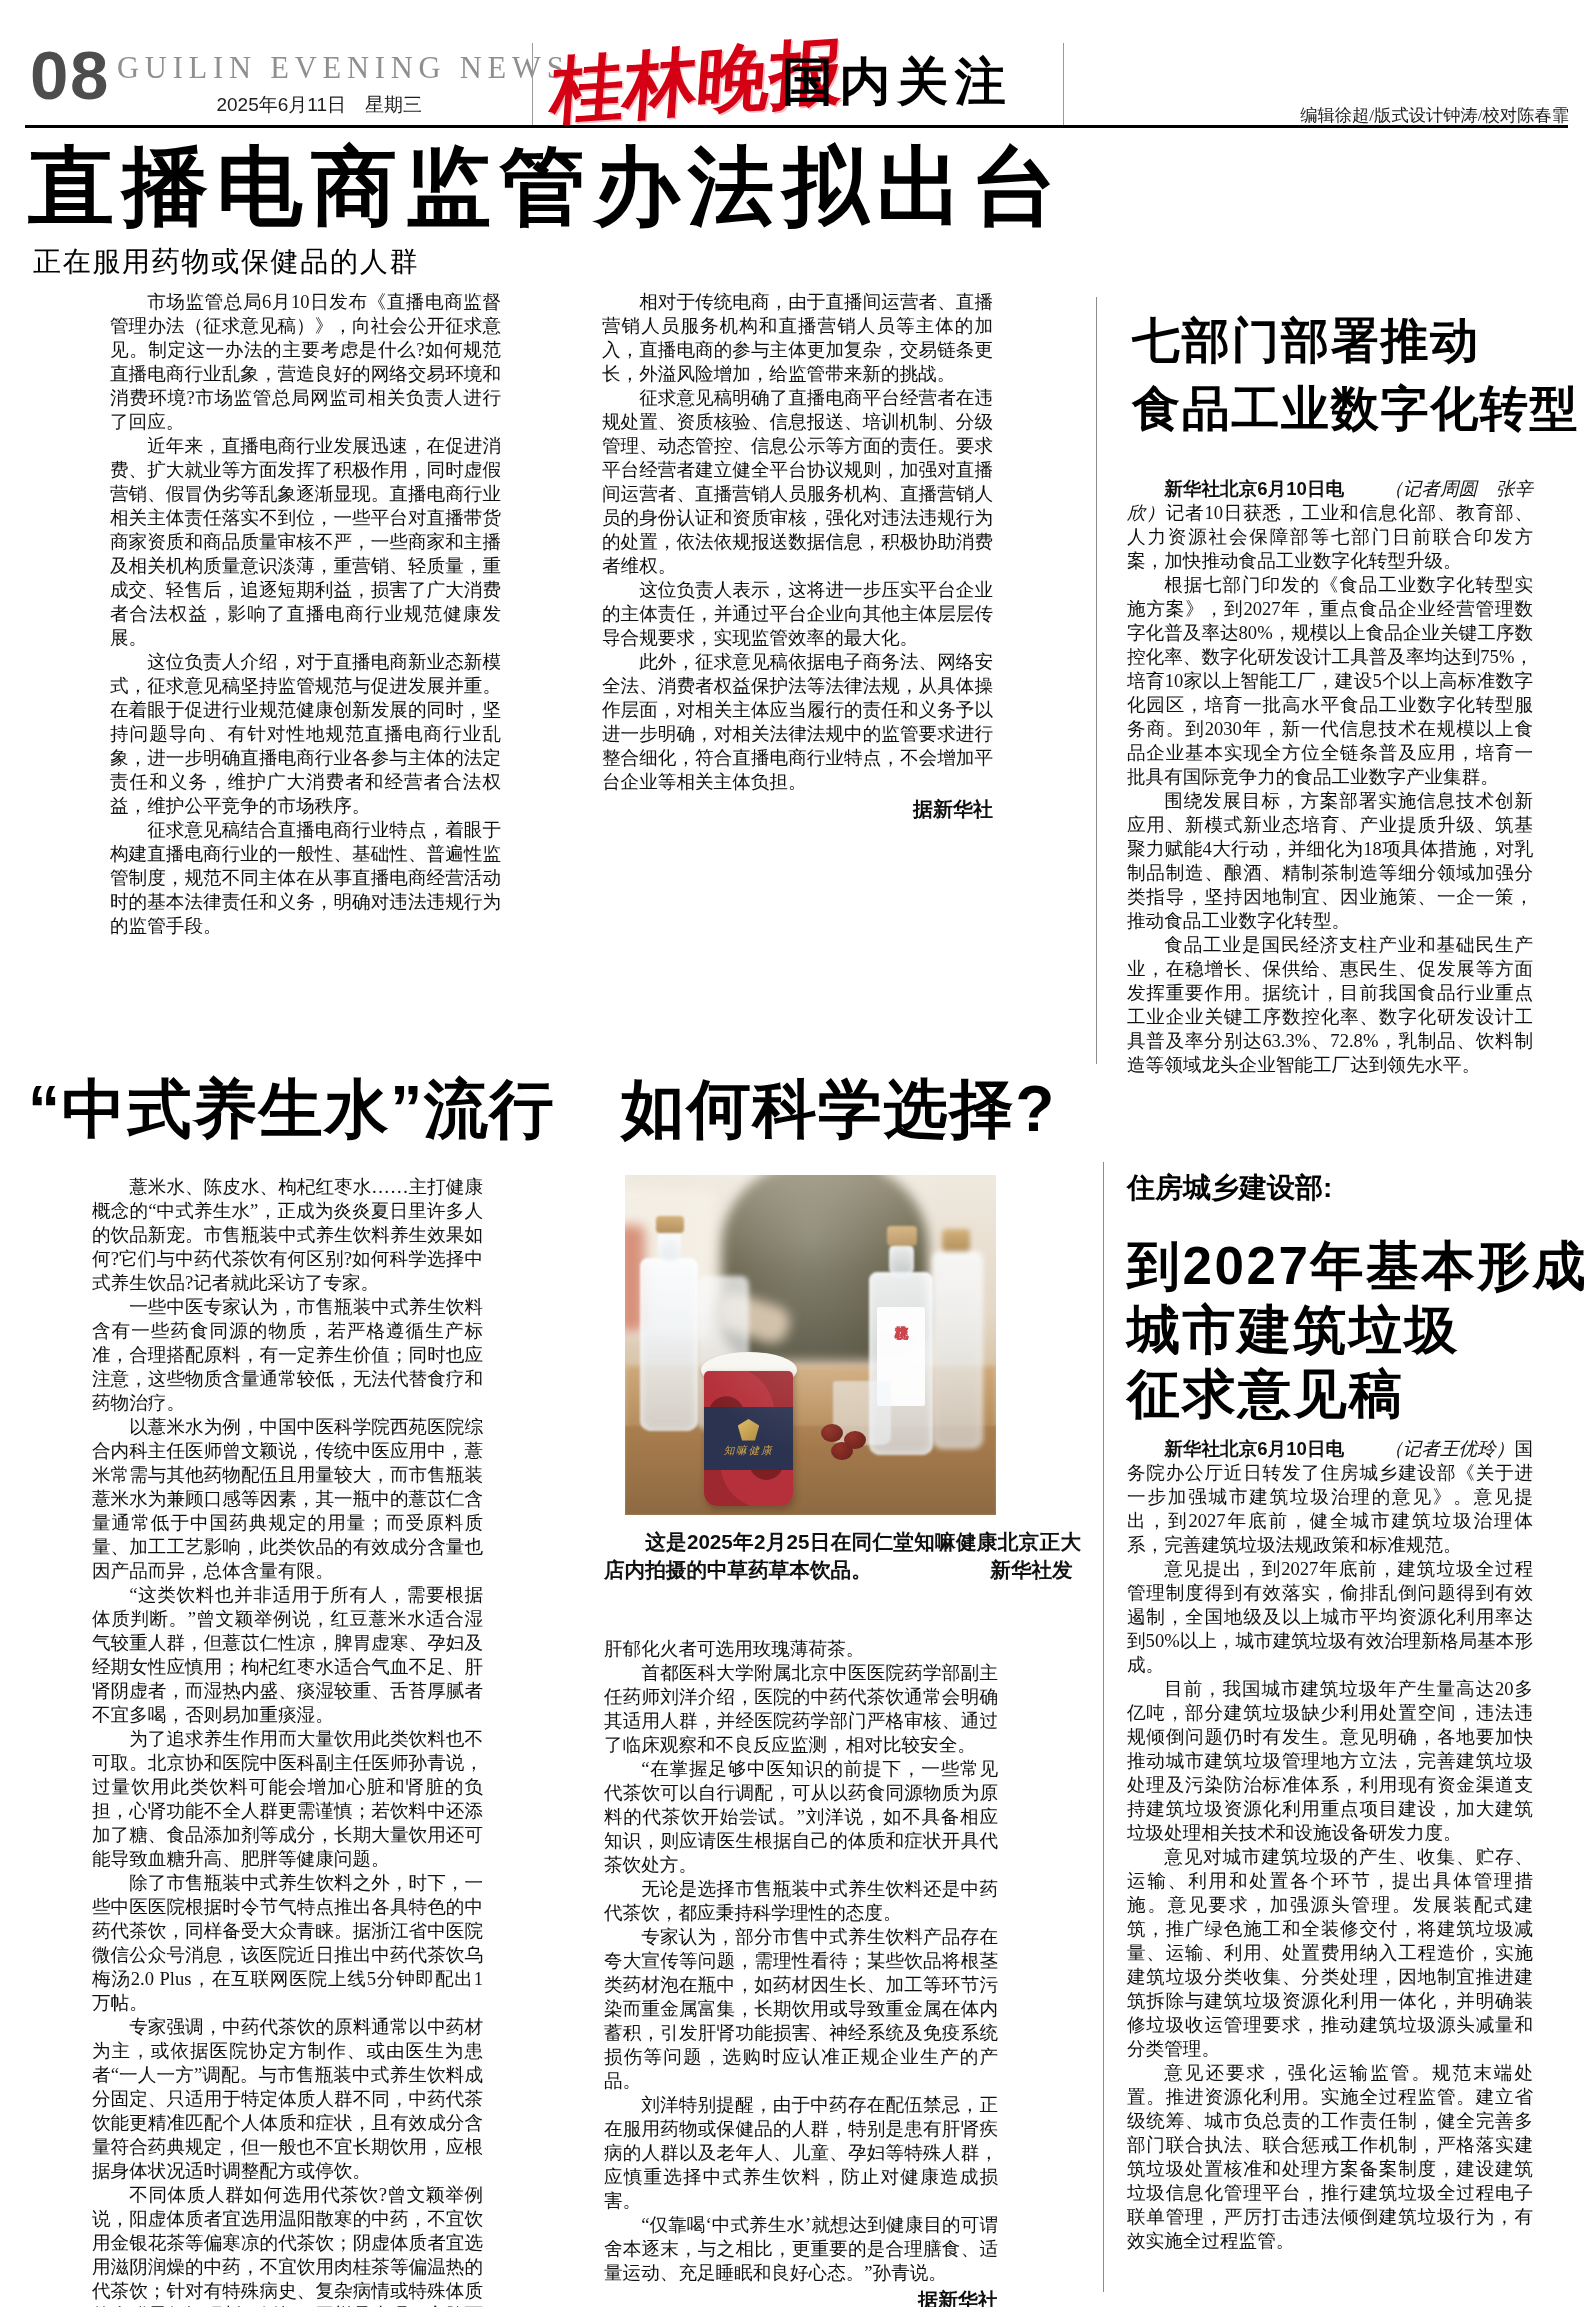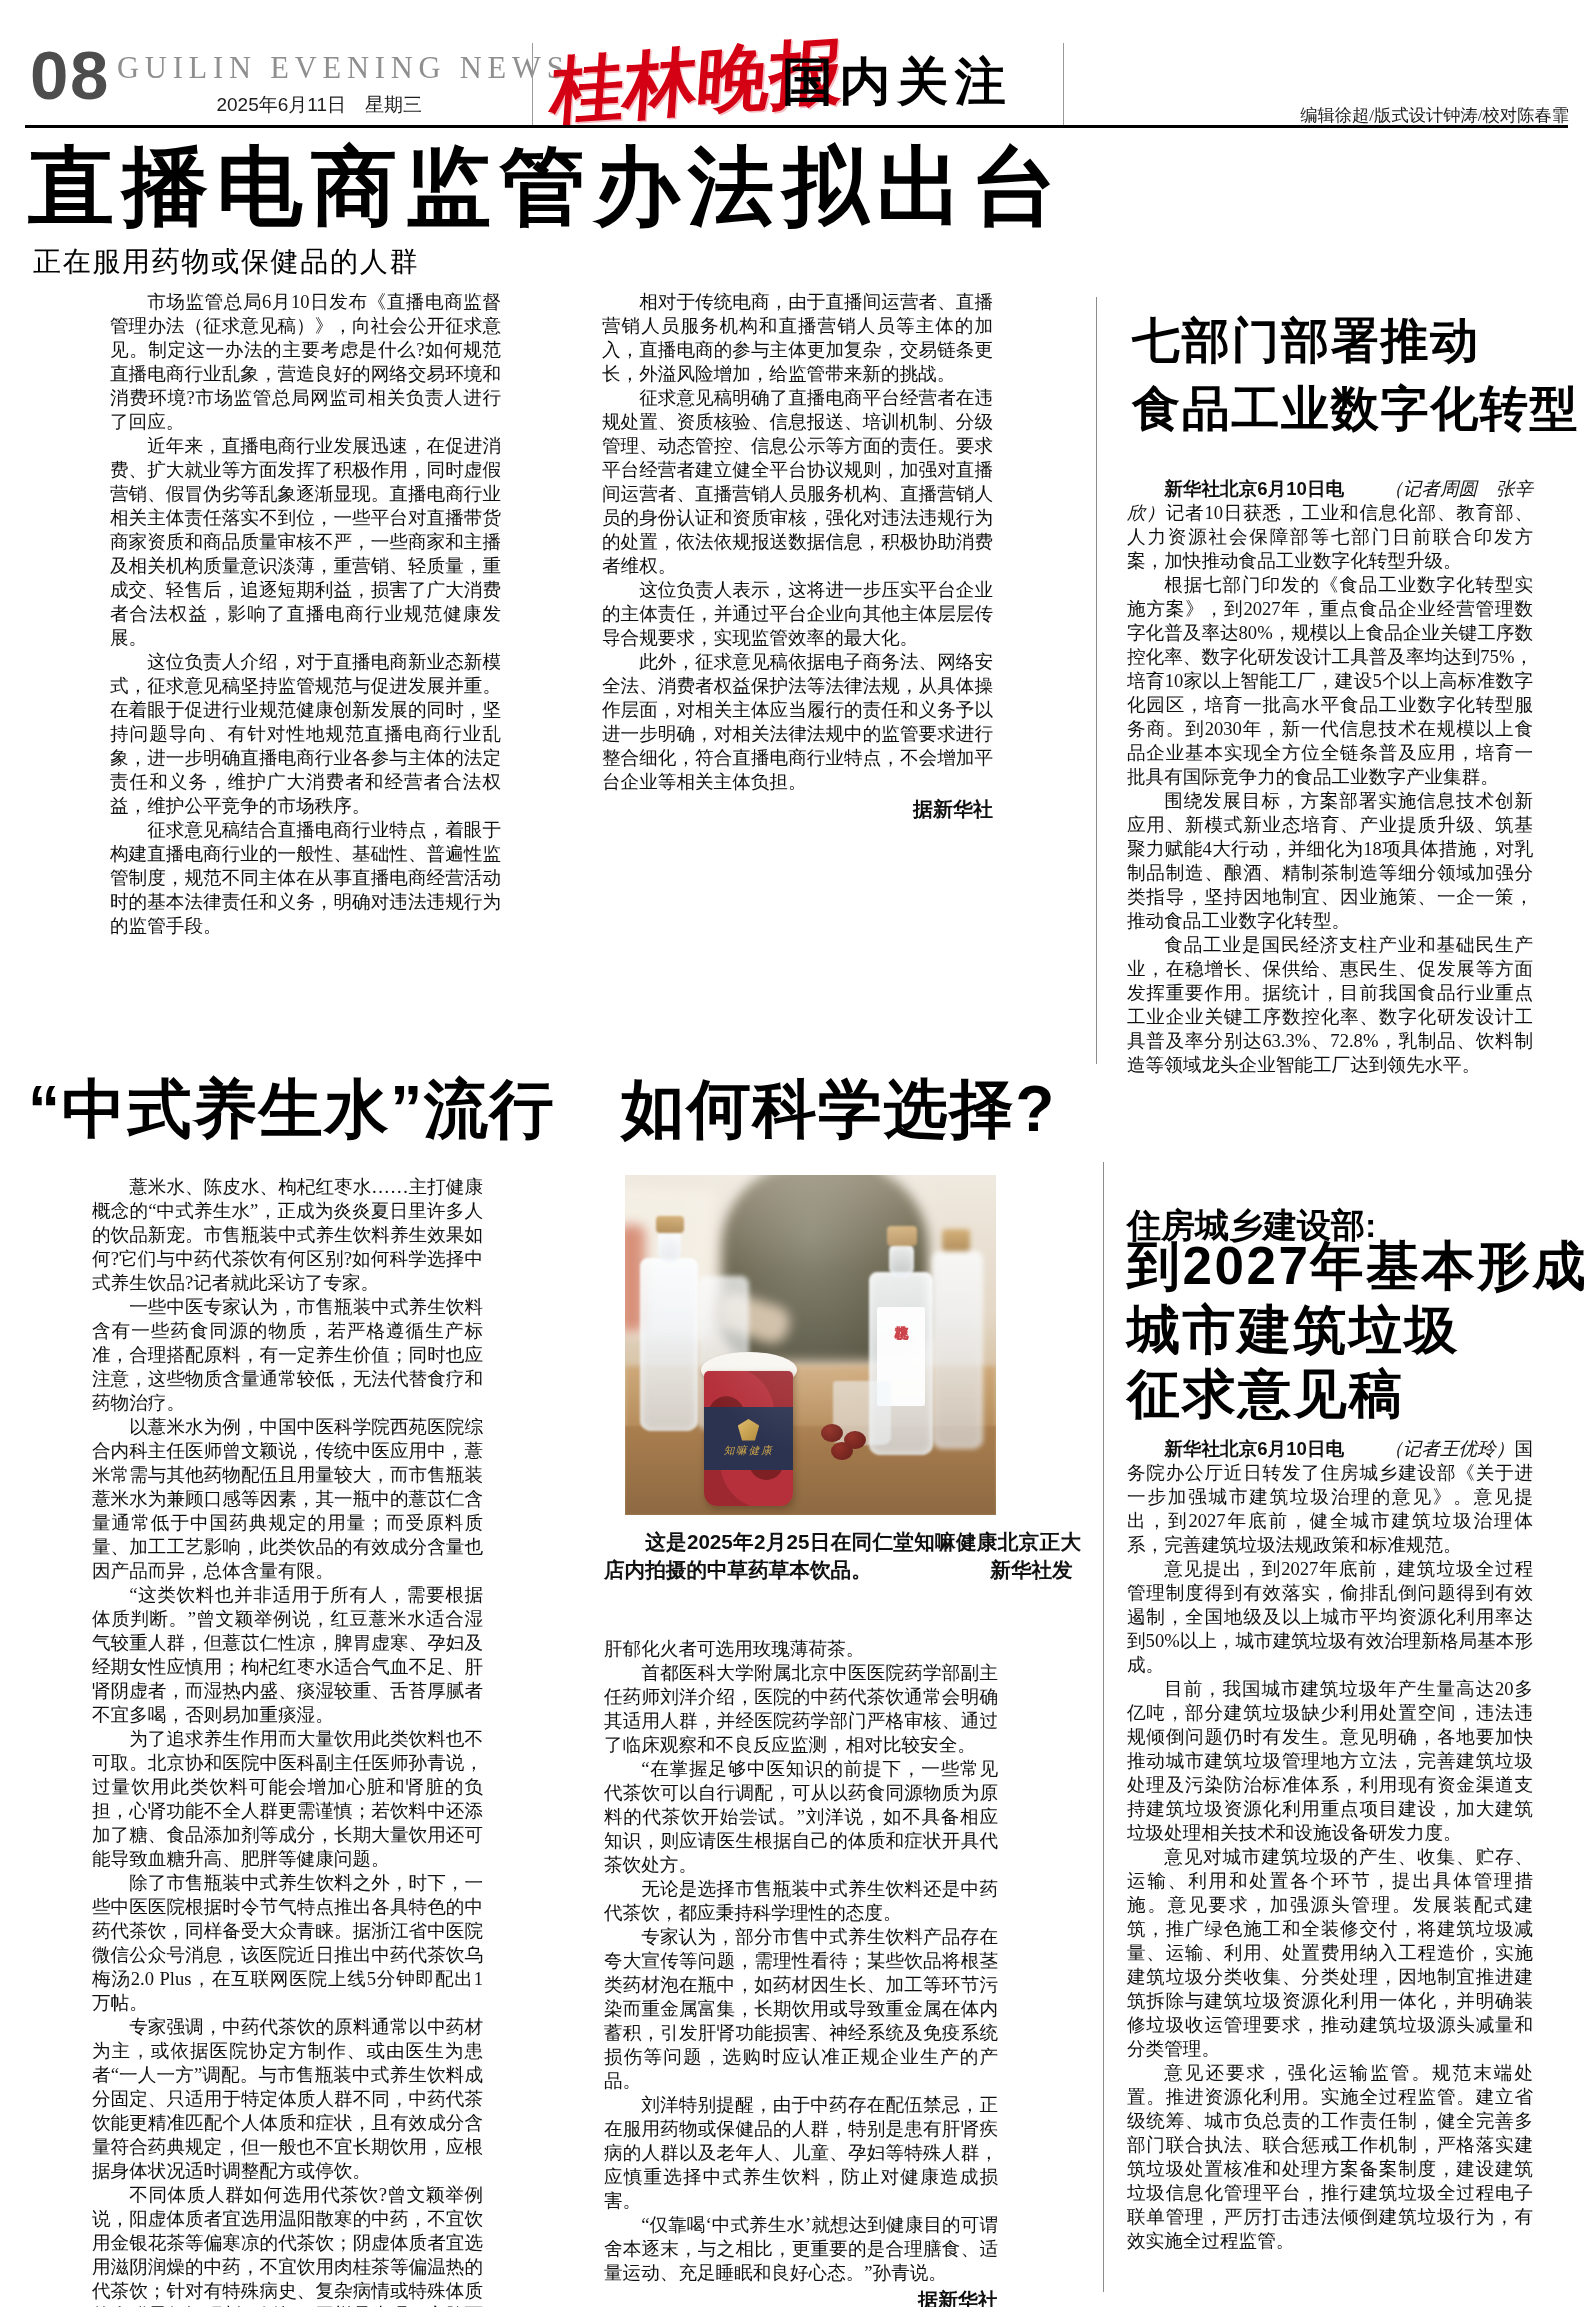--- a/index.html
+++ b/index.html
@@ -45,22 +45,22 @@
 
   
   .a2-headline{position:absolute;left:28px;top:1066px;font-family:"Liberation Sans","DejaVu Sans",sans-serif;
            font-weight:900;font-size:64px;color:#000;letter-spacing:1.7px;white-space:nowrap;}
   .caption{position:absolute;left:604px;top:1528px;width:477px;font-family:"Liberation Sans","DejaVu Sans",sans-serif;
            font-weight:bold;font-size:20.6px;line-height:28px;text-align:justify;}
   .caption p{margin:0;text-indent:2em;}
   .caption .credit{position:absolute;right:8.3px;bottom:0;font-weight:bold;}
 
   
-  .a4-kicker{position:absolute;left:1127px;top:1203px;font-family:"Liberation Sans","DejaVu Sans",sans-serif;
-           font-weight:bold;font-size:34px;color:#000;}
+  .a4-kicker{position:absolute;left:1127px;top:1169px;font-family:"Liberation Sans","DejaVu Sans",sans-serif;
+           font-weight:bold;font-size:28px;color:#000;}
   .a4-headline{position:absolute;left:1127px;top:1234px;font-family:"Liberation Sans","DejaVu Sans",sans-serif;
            font-weight:900;font-size:53px;line-height:64px;color:#000;letter-spacing:2.5px;}
 
   
   #photo{position:absolute;left:625px;top:1175px;width:371px;height:340px;overflow:hidden;
          background:linear-gradient(180deg,#efe9df 0%,#e4d8c7 40%,#cdb28b 72%,#a98a60 100%);}
   .ph{position:absolute;}
   .blur7{filter:blur(5.8px);}
   .blur3{filter:blur(2.5px);}
   .blur1{filter:blur(1px);}

